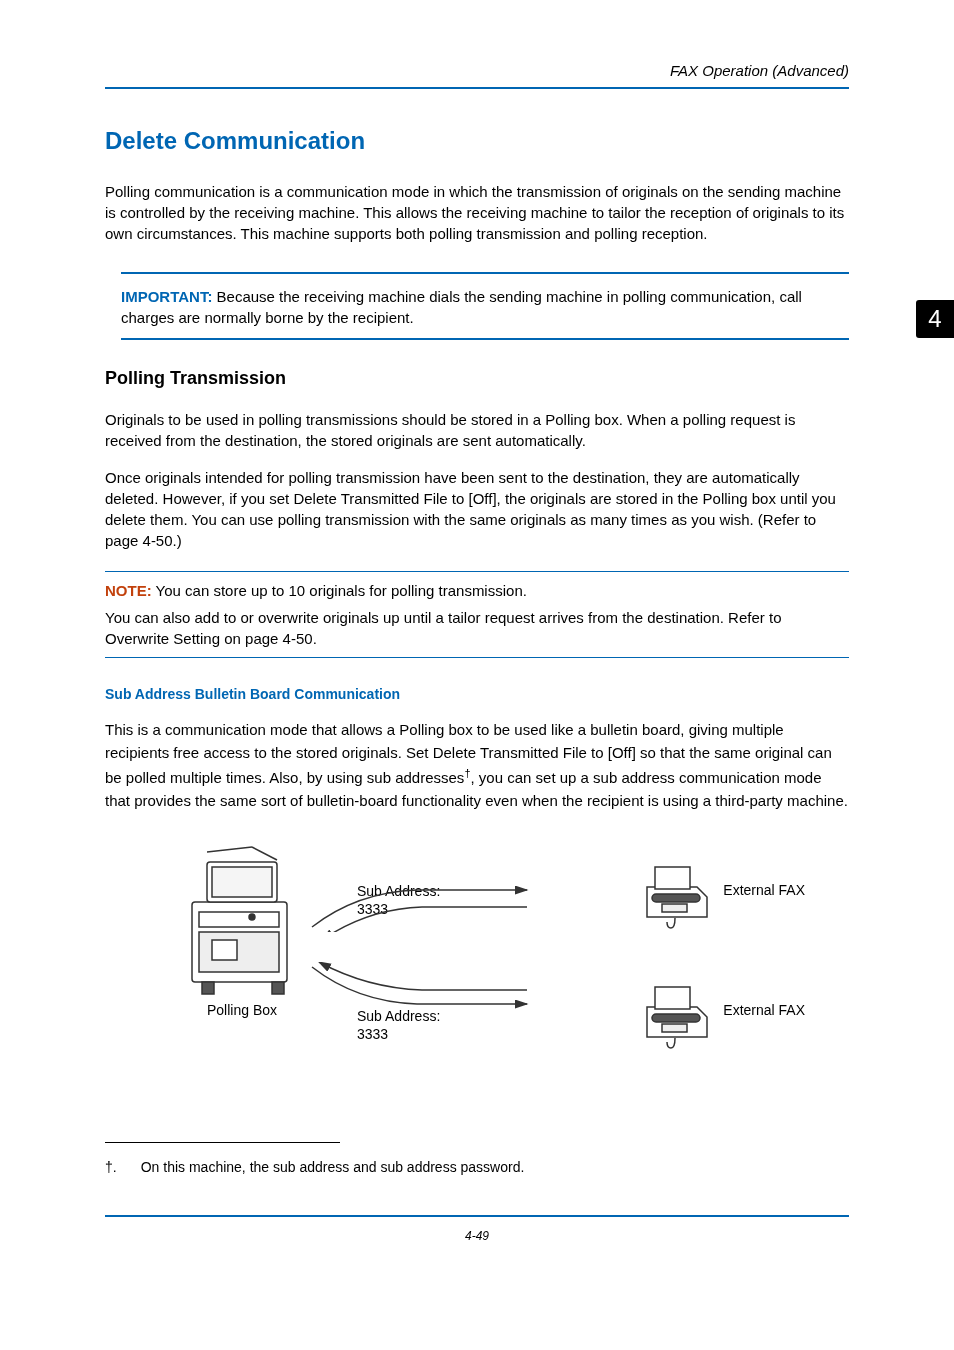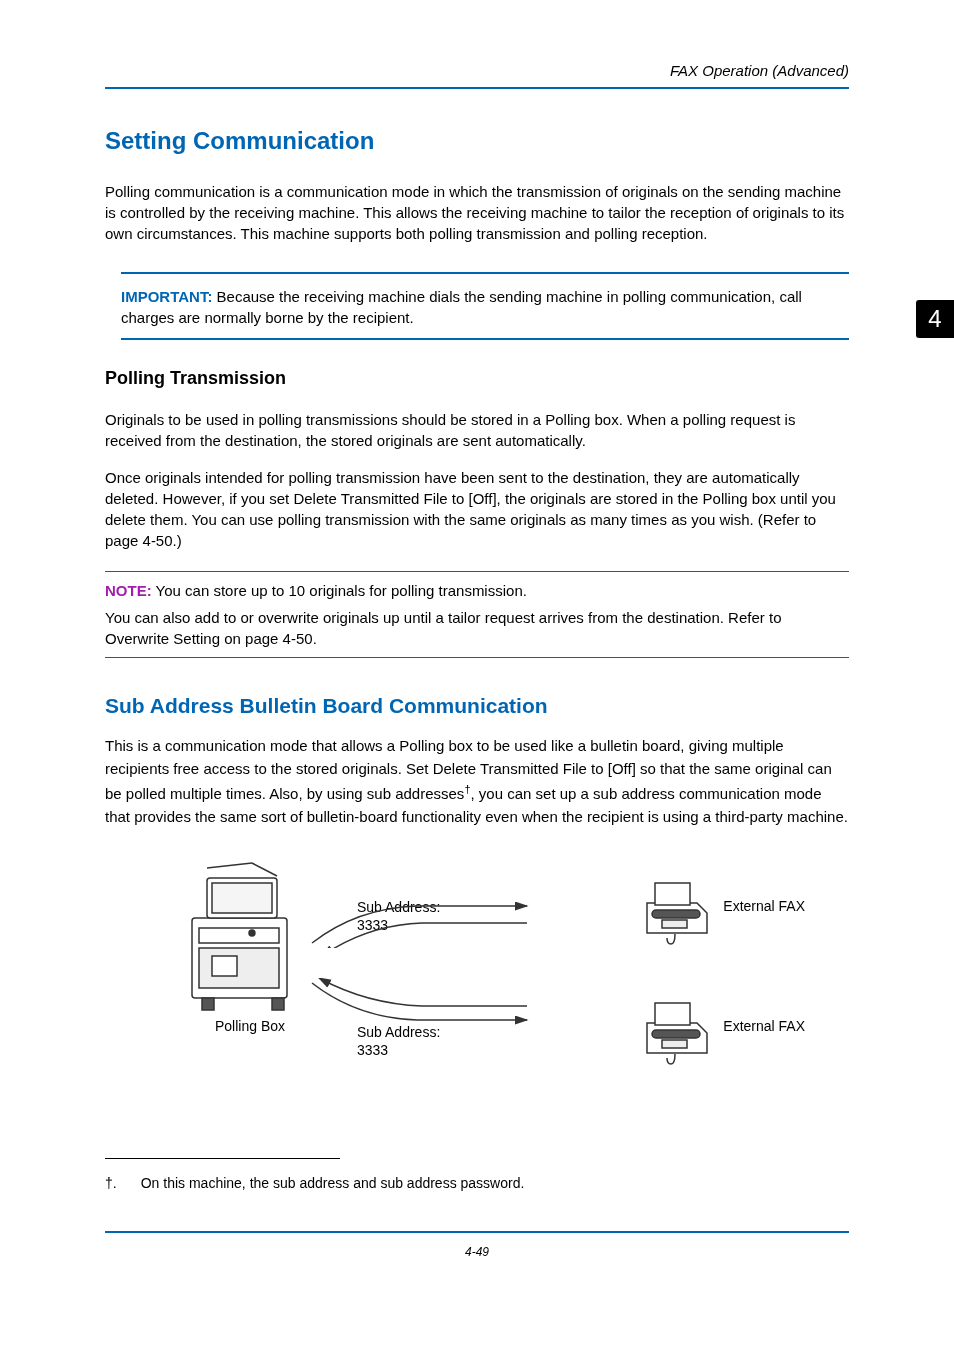--- a/index.html
+++ b/index.html
@@ -50,34 +50,34 @@
       font-size: 15px;
     }
     .note-box {
       border-top: 1px solid #0066b3;
       border-bottom: 1px solid #0066b3;
       padding: 8px 0 8px 0;
       margin-top: 20px;
       margin-bottom: 20px;
     }
     .note-label {
-      color: #a21caf;
+      color: #c2410c;
       font-weight: bold;
       font-size: 15px;
     }
     .h2 {
       font-size: 18px;
       font-weight: bold;
       margin-bottom: 20px;
     }
     .h3 {
       color: #0066b3;
-      font-size: 21px;
-      font-weight: bold;
-      margin-top: 36px;
+      font-size: 14px;
+      font-weight: bold;
+      margin-top: 28px;
       margin-bottom: 16px;
     }
     .italic { }
     .chapter-tab {
       position: absolute;
       right: 0;
       top: 300px;
       width: 38px;
       height: 38px;
       background: #000;
@@ -90,21 +90,21 @@
     }
     .diagram {
       position: relative;
       height: 240px;
       margin: 30px auto 60px auto;
       width: 620px;
     }
     .mfp-icon { position: absolute; left: 10px; top: 0px; }
     .fax-icon1 { position: absolute; right: 70px; top: 20px; }
     .fax-icon2 { position: absolute; right: 70px; top: 140px; }
-    .polling-box-label { position: absolute; left: 48px; top: 160px; font-size: 14px; }
+    .polling-box-label { position: absolute; left: 40px; top: 160px; font-size: 14px; }
     .sub1-label { position: absolute; left: 190px; top: 40px; font-size: 14px; line-height: 1.3; }
     .sub2-label { position: absolute; left: 190px; top: 165px; font-size: 14px; line-height: 1.3; }
     .ext1-label { position: absolute; right: -18px; top: 40px; font-size: 14px; }
     .ext2-label { position: absolute; right: -18px; top: 160px; font-size: 14px; }
     .arrow { position: absolute; }
     .footnote-rule {
       border: none;
       border-top: 1px solid #000;
       width: 235px;
       margin-top: 60px;
@@ -130,21 +130,21 @@
     sup { font-size: 11px; vertical-align: super; }
   </style>
 </head>
 <body>
 
 <div class="page">
   <div class="header-row">
     <div class="header-text">FAX Operation (Advanced)</div>
   </div>
 
-  <div class="h1">Setting Communication</div>
+  <div class="h1">Delete Communication</div>
 
   <p class="para">Polling communication is a communication mode in which the transmission of originals on the sending machine is controlled by the receiving machine. This allows the receiving machine to tailor the reception of originals to its own circumstances. This machine supports both polling transmission and polling reception.</p>
 
   <div class="important-box">
     <span class="run"><span class="important-label">IMPORTANT:</span><span> Because the receiving machine dials the sending machine in polling communication, call charges are normally borne by the recipient.</span></span>
   </div>
 
   <div class="h2">Polling Transmission</div>
 
   <p class="para">Originals to be used in polling transmissions should be stored in a Polling box. When a polling request is received from the destination, the stored originals are sent automatically.</p>

